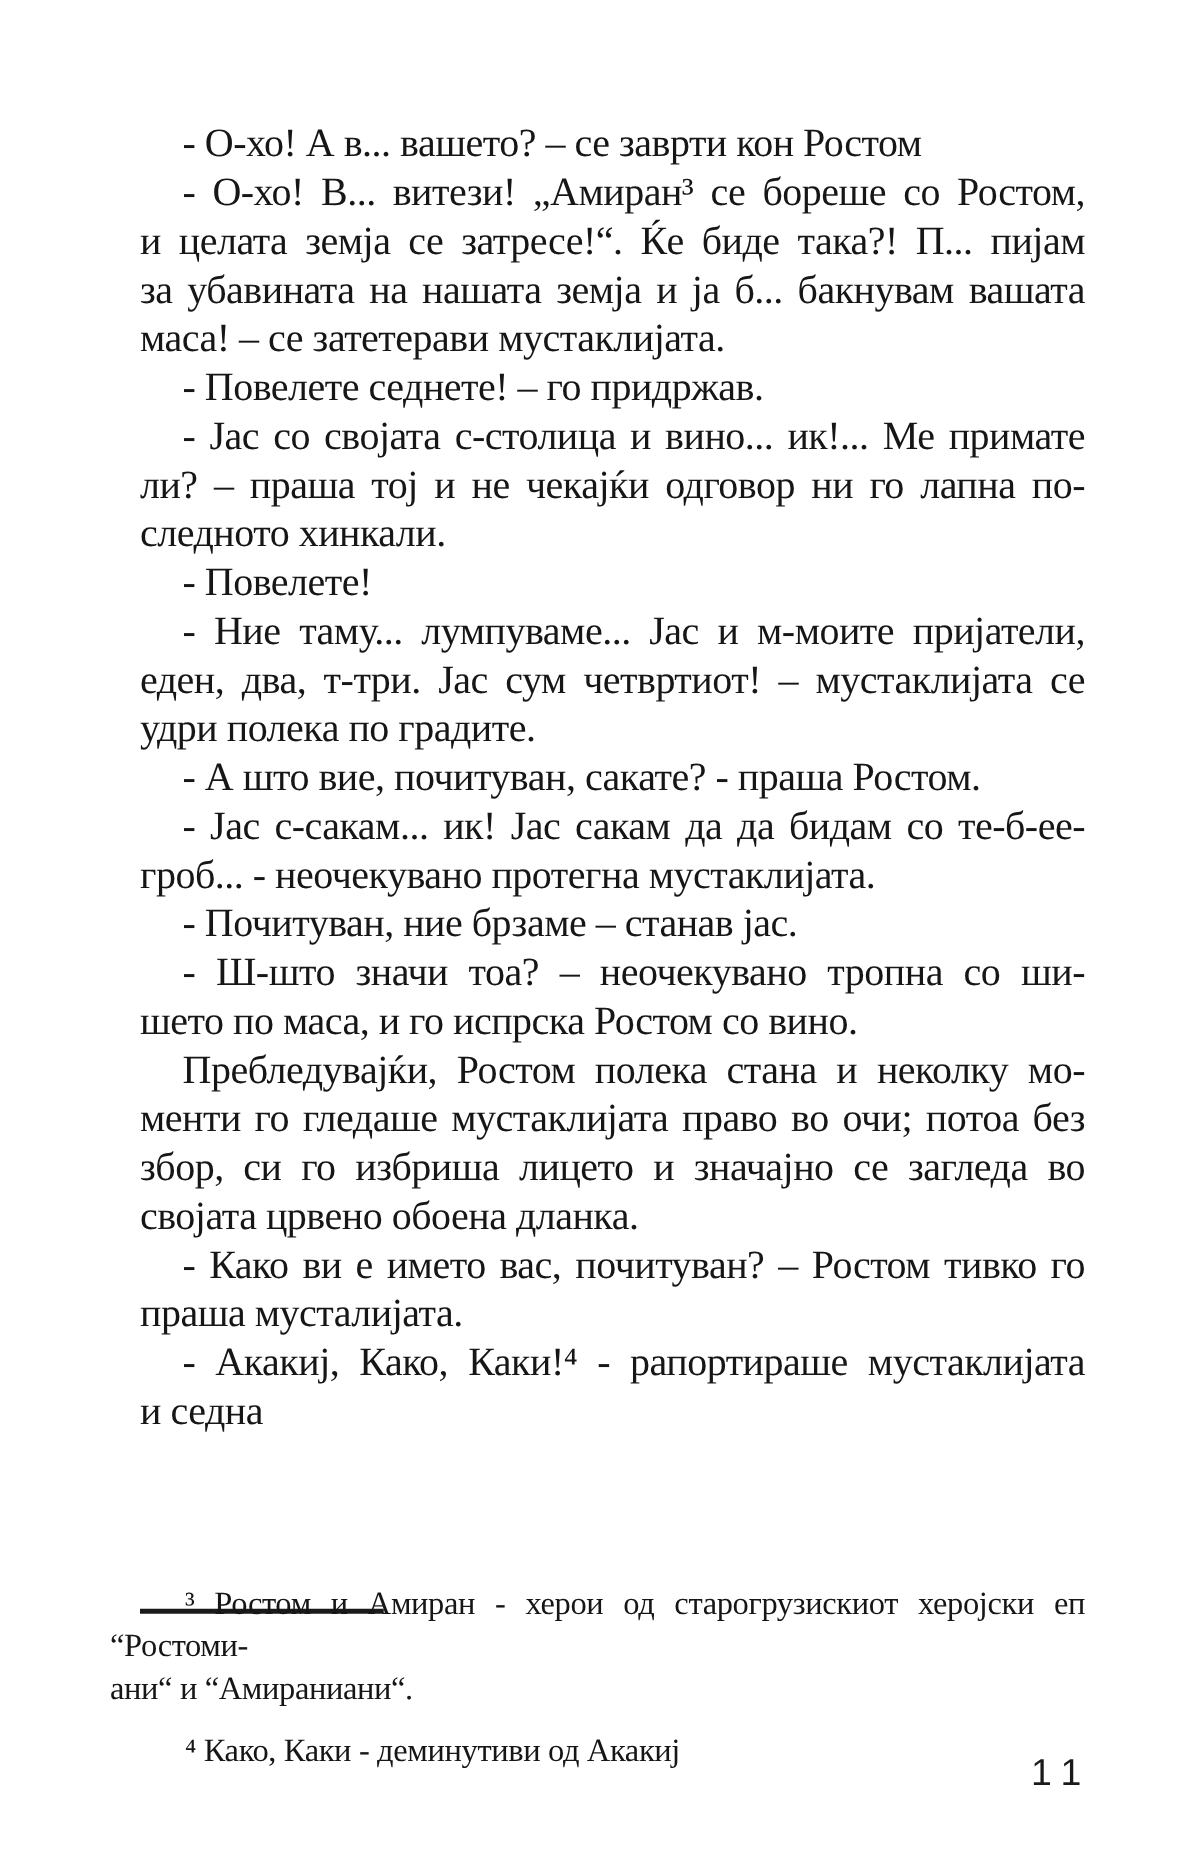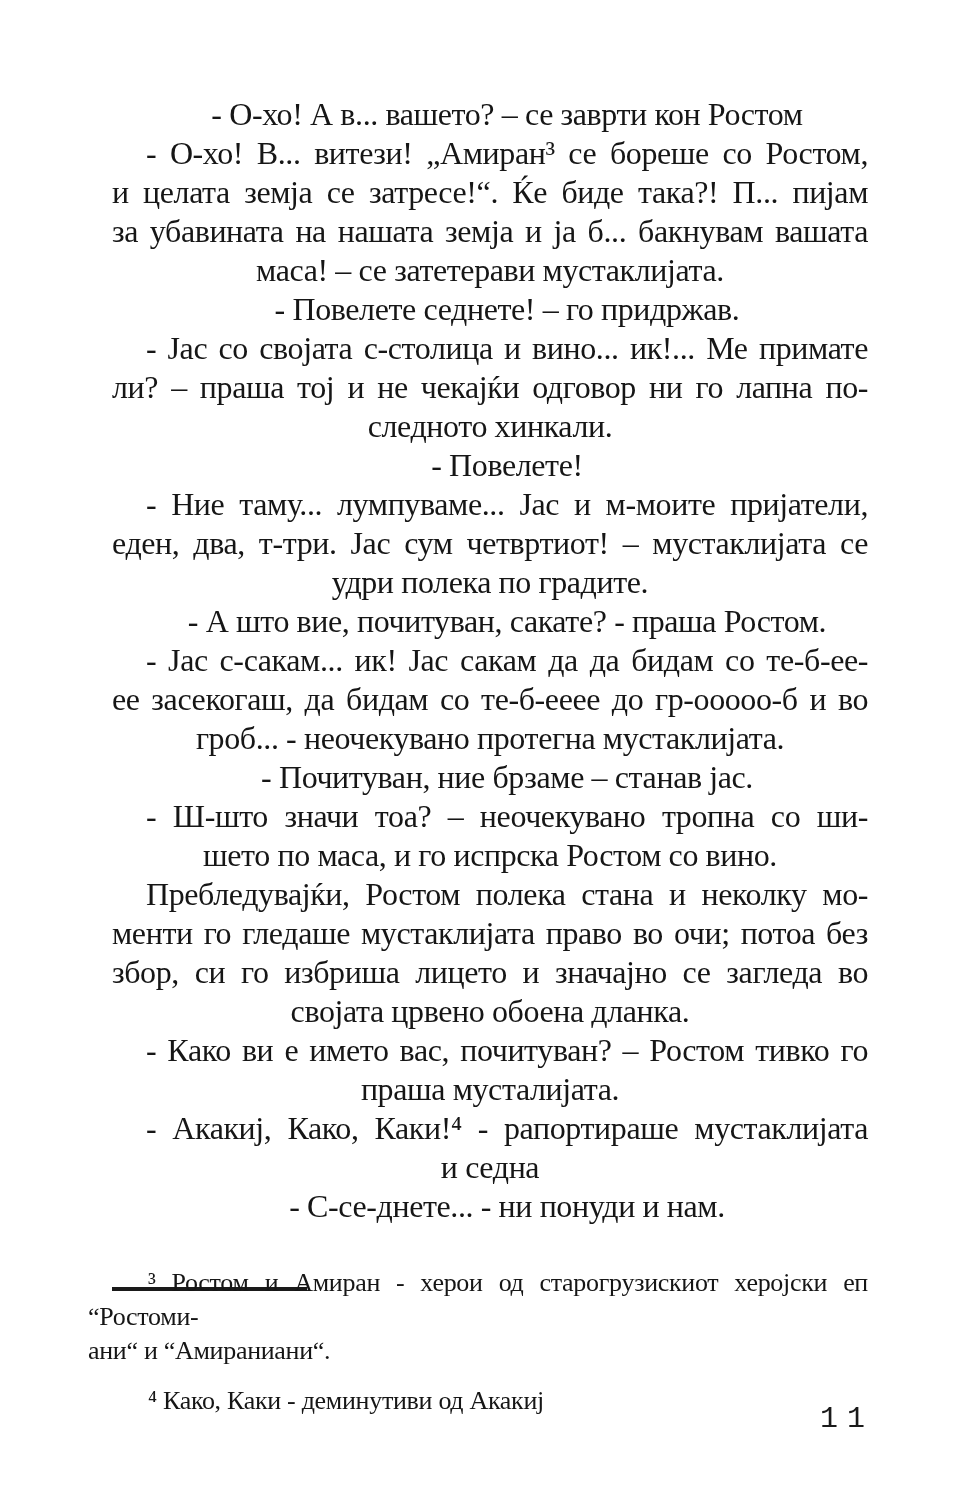--- a/index.html
+++ b/index.html
@@ -19,21 +19,21 @@
   .body-text {
     position: absolute;
     left: 112px;
     top: 95px;
     width: 756px;
   }
   .line {
     font-size: 32px;
     line-height: 39px;
     letter-spacing: -0.4px;
-    text-align: center;
+    text-align: left;
     white-space: normal;
     hyphens: none;
   }
   .line.ind { text-indent: 34px; }
   .line.just {
     text-align: justify;
     -moz-text-align-last: justify;
     text-align-last: justify;
   }
   .fn-sep {
@@ -63,21 +63,21 @@
     -moz-text-align-last: justify;
     text-align-last: justify;
   }
   .fn-line.gap { margin-top: 16px; }
   .page-number {
     position: absolute;
     top: 1402px;
     right: 88px;
     font-size: 30px;
     line-height: 34px;
-    font-family: Liberation Mono, monospace;
+    font-family: Liberation Sans, sans-serif;
     letter-spacing: 9px;
     color: #1a1a1a;
   }
 </style>
 </head>
 <body>
 
 <div class="page">
   <div class="body-text">
       <div class="line ind">- О-хо! А в... вашето? – се заврти кон Ростом</div>
@@ -88,34 +88,32 @@
       <div class="line ind">- Повелете седнете! – го придржав.</div>
       <div class="line ind just">- Јас со својата с-столица и вино... ик!... Ме примате</div>
       <div class="line just">ли? – праша тој и не чекајќи одговор ни го лапна по-</div>
       <div class="line">следното хинкали.</div>
       <div class="line ind">- Повелете!</div>
       <div class="line ind just">- Ние таму... лумпуваме... Јас и м-моите пријатели,</div>
       <div class="line just">еден, два, т-три. Јас сум четвртиот! – мустаклијата се</div>
       <div class="line">удри полека по градите.</div>
       <div class="line ind">- А што вие, почитуван, сакате? - праша Ростом.</div>
       <div class="line ind just">- Јас с-сакам... ик! Јас сакам да да бидам со те-б-ее-</div>
-      <div class="line just">ее засекогаш, да бидам со те-б-ееее до гр-ооооо-б и во</div>
       <div class="line">гроб... - неочекувано протегна мустаклијата.</div>
       <div class="line ind">- Почитуван, ние брзаме – станав јас.</div>
       <div class="line ind just">- Ш-што значи тоа? – неочекувано тропна со ши-</div>
       <div class="line">шето по маса, и го испрска Ростом со вино.</div>
       <div class="line ind just">Пребледувајќи, Ростом полека стана и неколку мо-</div>
       <div class="line just">менти го гледаше мустаклијата право во очи; потоа без</div>
       <div class="line just">збор, си го избриша лицето и значајно се загледа во</div>
       <div class="line">својата црвено обоена дланка.</div>
       <div class="line ind just">- Како ви е името вас, почитуван? – Ростом тивко го</div>
       <div class="line">праша мусталијата.</div>
       <div class="line ind just">- Акакиј, Како, Каки!⁴ - рапортираше мустаклијата</div>
       <div class="line">и седна</div>
-      <div class="line ind">- С-се-днете... - ни понуди и нам.</div>
     </div>
   <div class="fn-sep"></div>
   <div class="footnotes">
       <div class="fn-line ind just">³ Ростом и Амиран - херои од старогрузискиот херојски еп “Ростоми-</div>
       <div class="fn-line">ани“ и “Амираниани“.</div>
       <div class="fn-line ind gap">⁴ Како, Каки - деминутиви од Акакиј</div>
     </div>
   <div class="page-number">11</div>
 </div>
 

